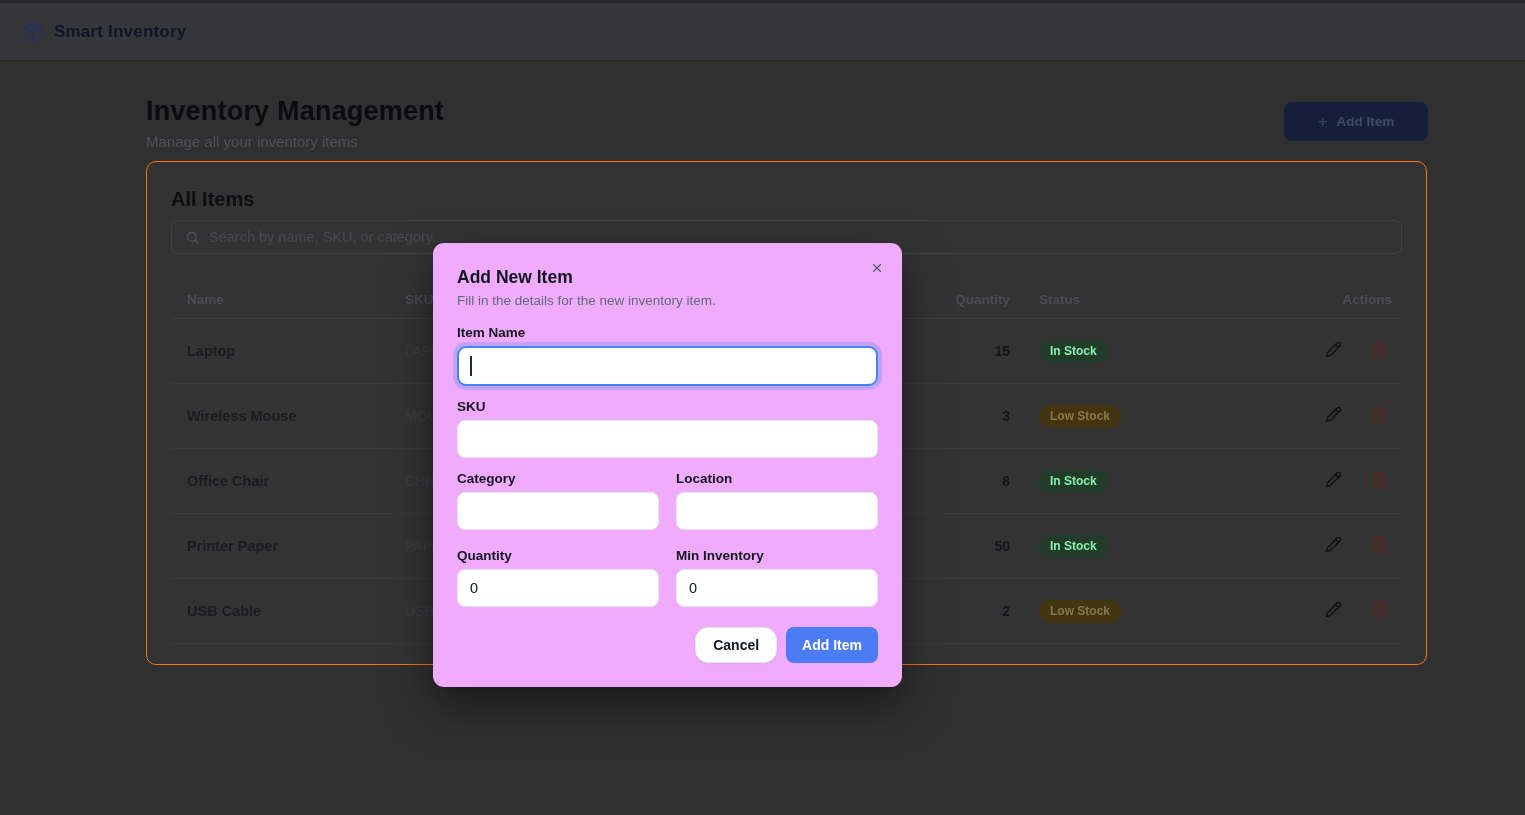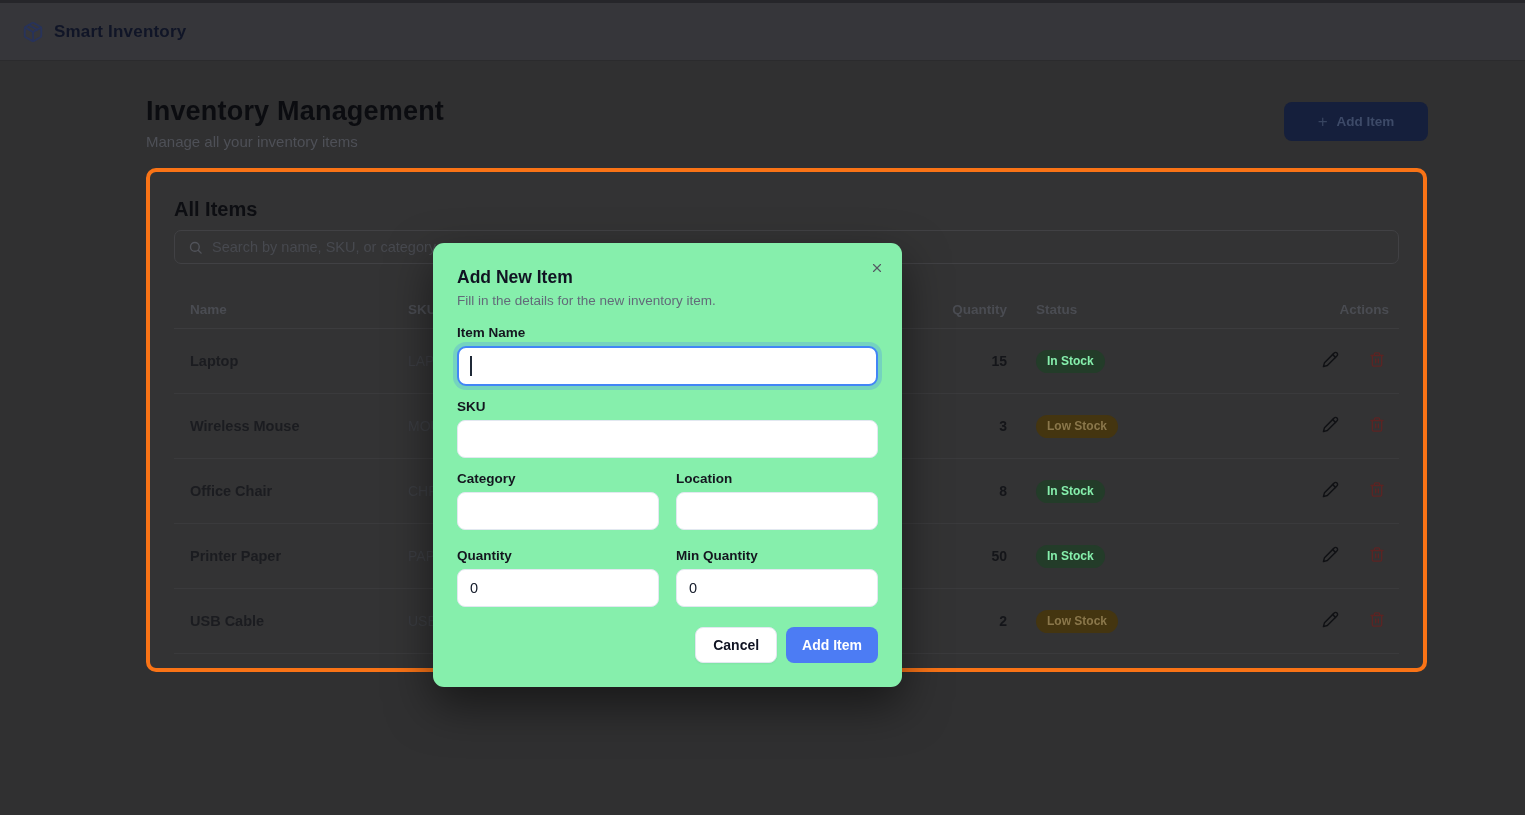--- a/index.html
+++ b/index.html
@@ -31,22 +31,22 @@
     position:absolute; left:1284px; top:102px; width:144px; height:39px;
     background:#151f3c; border:none; border-radius:8px;
     display:flex; align-items:center; justify-content:center; gap:9px;
     color:#3d4a68; font-size:13.5px; font-weight:600; cursor:pointer;
     font-family:inherit;
   }
   .btn-add-top .plus { font-size:17px; font-weight:400; color:#374460; line-height:1; }
 
   
   .card {
-    position:absolute; left:146px; top:168px; width:1281px; height:504px;
-    background:#333334; border:4px solid #f97316; border-radius:10px;
+    position:absolute; left:146px; top:161px; width:1281px; height:504px;
+    background:#333334; border:1px solid #f97316; border-radius:10px;
     padding:24px 24px 0 24px;
   }
   .card-heading { font-size:20px; font-weight:600; color:#0d0e12; line-height:26px; }
 
   .search-wrap {
     margin-top:8px; height:34px; position:relative;
     border:1px solid #414144; border-radius:7px;
     display:flex; align-items:center;
   }
   .search-wrap svg { margin-left:13px; flex:0 0 auto; }
@@ -78,21 +78,21 @@
   }
   .pill.in-stock  { background:#233c29; color:#86efac; }
   .pill.low-stock { background:#443510; color:#8a774b; }
   .act-btn { background:none; border:none; cursor:pointer; padding:4px; }
   .act-btn + .act-btn { margin-left:18px; }
 
   
   .overlay { position:absolute; inset:0; background:rgba(0,0,0,0); }
   .modal {
     position:absolute; left:433px; top:243px; width:469px;
-    background:#86efac; border-radius:11px;
+    background:#f0abfc; border-radius:11px;
     box-shadow:0 18px 45px rgba(0,0,0,.5);
     padding:24px;
   }
   .modal-close {
     position:absolute; top:14px; right:14px; width:22px; height:22px;
     background:none; border:none; cursor:pointer; color:#555a63;
     display:flex; align-items:center; justify-content:center;
   }
   .modal-title { font-size:17.5px; font-weight:700; color:#101322; margin-bottom:5px; }
   .modal-sub { font-size:13.5px; color:#626b79; margin-bottom:17px; }
@@ -115,21 +115,21 @@
   }
   @keyframes blink { 50% { opacity:0; } }
 
   .two-col { display:grid; grid-template-columns:1fr 1fr; column-gap:17px; margin-bottom:14px; }
   .two-col .fgroup { margin-bottom:4px; }
   .qty-row { margin-bottom:16px; }
 
   .modal-footer { display:flex; justify-content:flex-end; gap:9px; }
   .btn-cancel {
     height:36px; padding:0 17px; background:#fff; border:1px solid #e2e8f0;
-    border-radius:8px; font-family:inherit; font-size:14px; font-weight:600;
+    border-radius:13px; font-family:inherit; font-size:14px; font-weight:600;
     color:#101322; cursor:pointer; box-shadow:0 1px 2px rgba(16,24,40,.05);
   }
   .btn-submit {
     height:36px; padding:0 16px; background:#4c7cf4; border:none;
     border-radius:8px; font-family:inherit; font-size:14px; font-weight:600;
     color:#ffffff; cursor:pointer;
   }
 </style>
 </head>
 <body>
@@ -343,21 +343,21 @@
       <input class="f-input" type="text" value="" style="">
     </div>
   </div>
 
   <div class="two-col qty-row">
     <div class="fgroup">
       <label>Quantity</label>
       <input class="f-input" type="text" value="0" style="">
     </div>
     <div class="fgroup">
-      <label>Min Quantity</label>
+      <label>Min Inventory</label>
       <input class="f-input" type="text" value="0" style="">
     </div>
   </div>
 
   <div class="modal-footer">
     <button class="btn-cancel">Cancel</button>
     <button class="btn-submit">Add Item</button>
   </div>
 </div>
 

